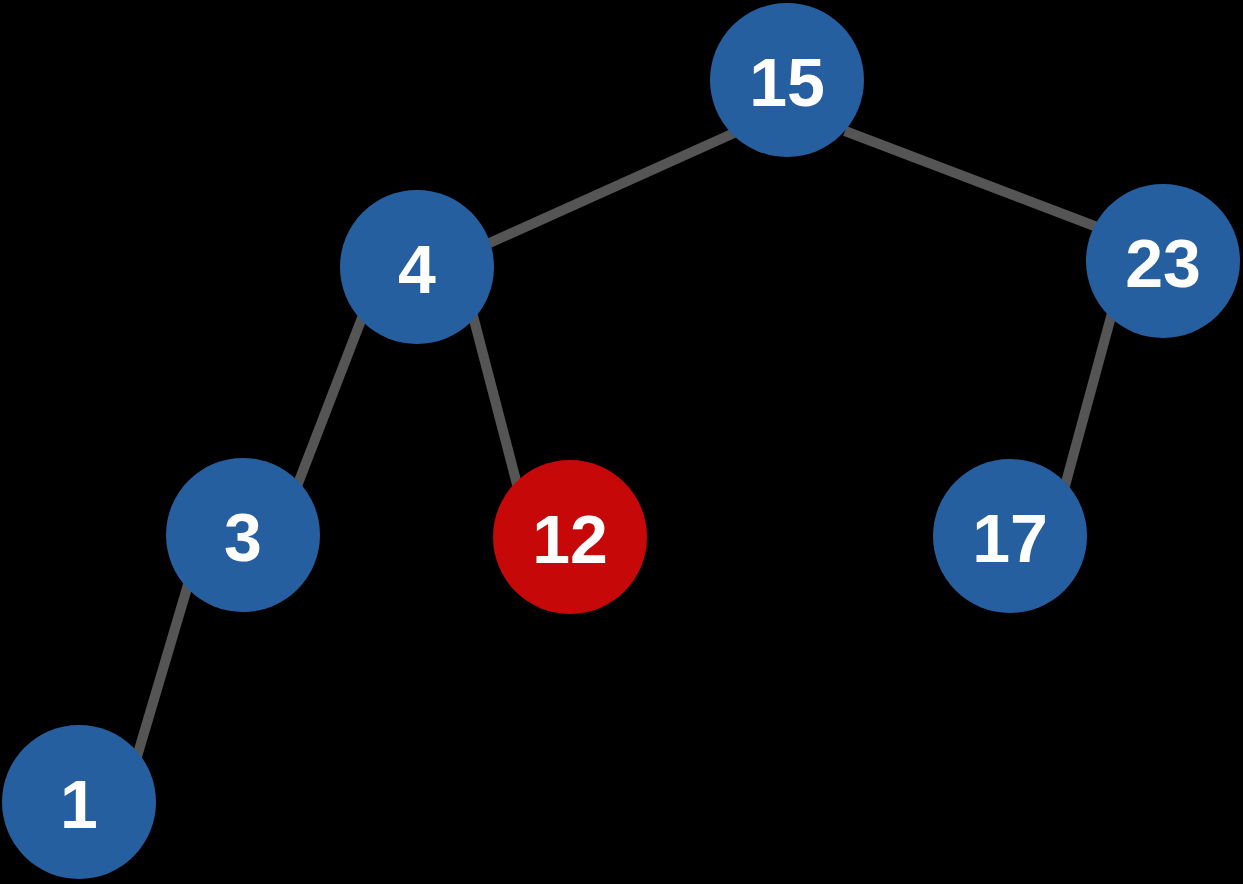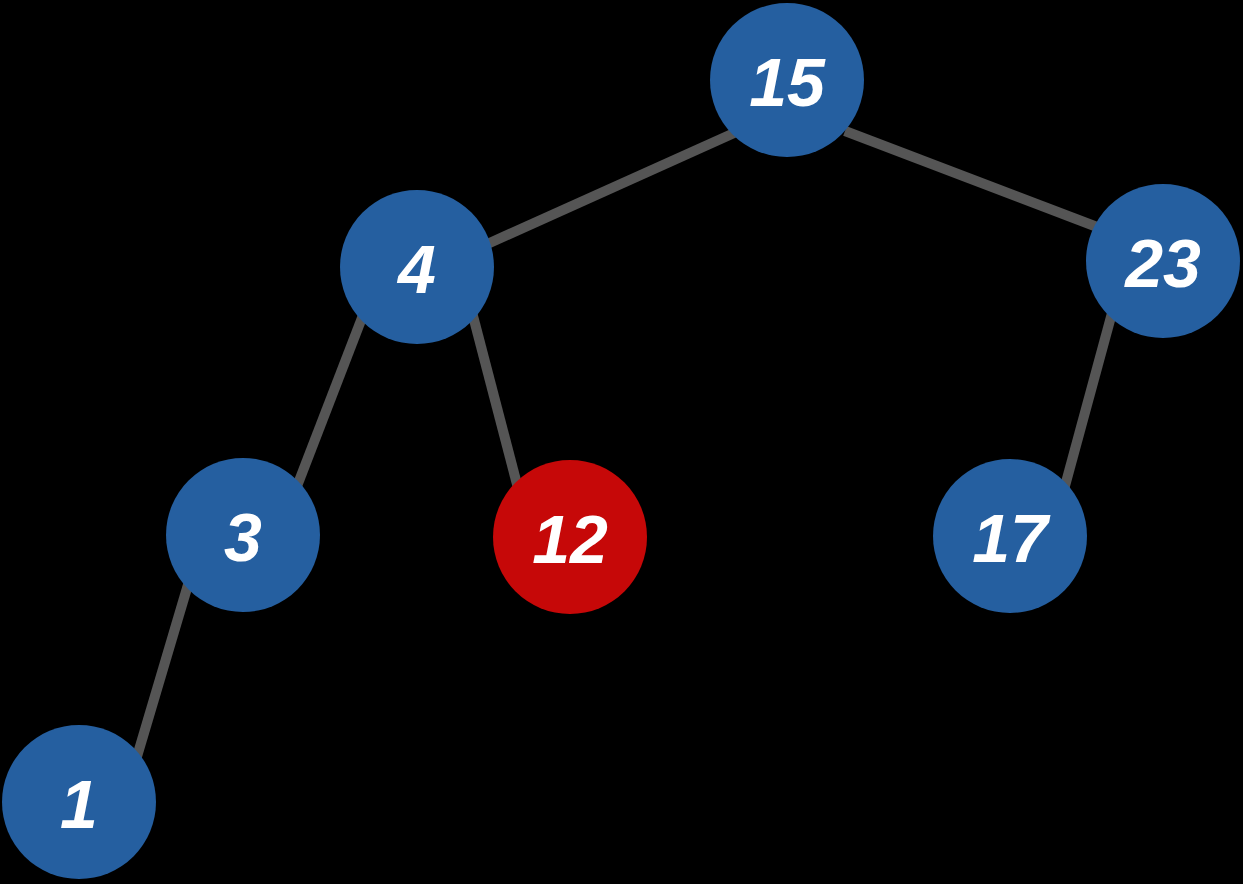--- a/index.html
+++ b/index.html
@@ -6,21 +6,20 @@
     margin: 0;
     padding: 0;
     background: #000000;
   }
   .canvas-wrap {
     position: relative;
     width: 1243px;
     height: 884px;
     background: #84cc16;
     overflow: hidden;
-    font-style: italic;
   }
   svg {
     display: block;
     width: 1243px;
     height: 884px;
   }
   .node-label {
     font-family: "Liberation Sans", "DejaVu Sans", sans-serif;
     font-weight: 700;
     pointer-events: none;

